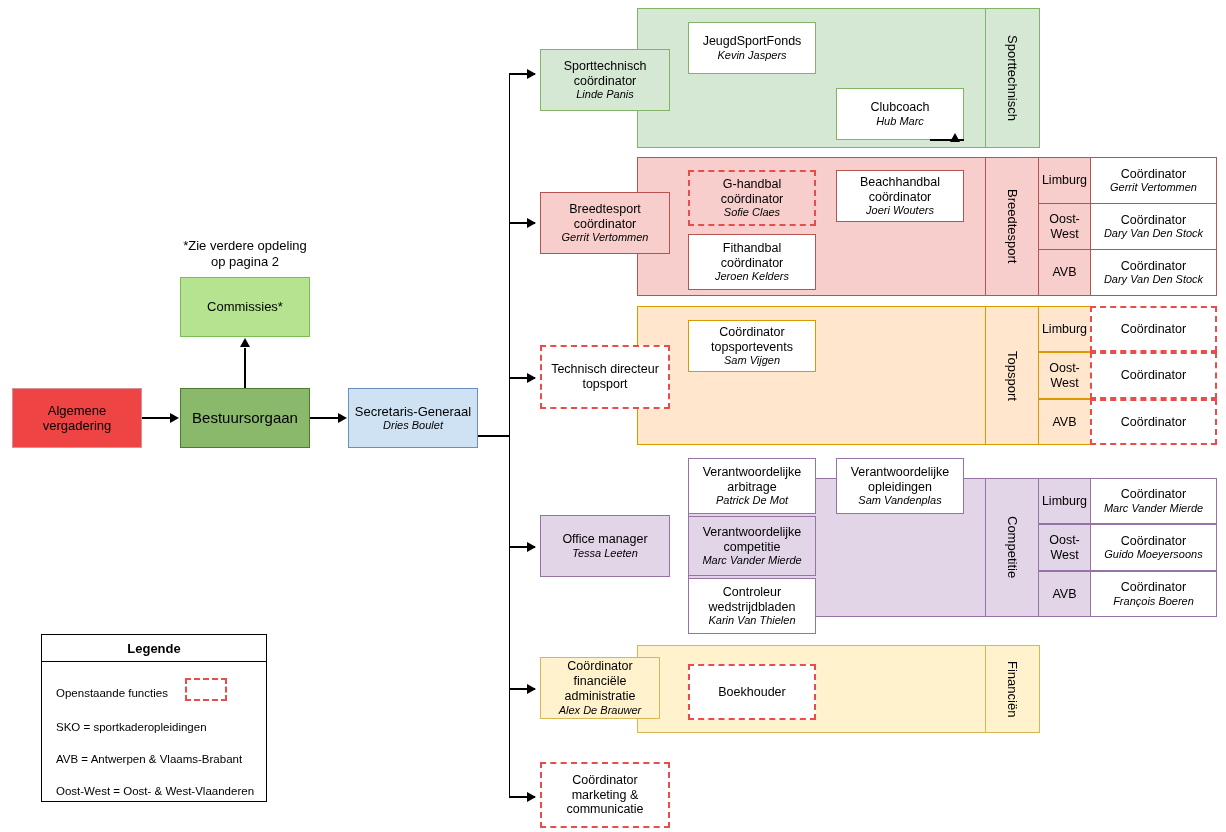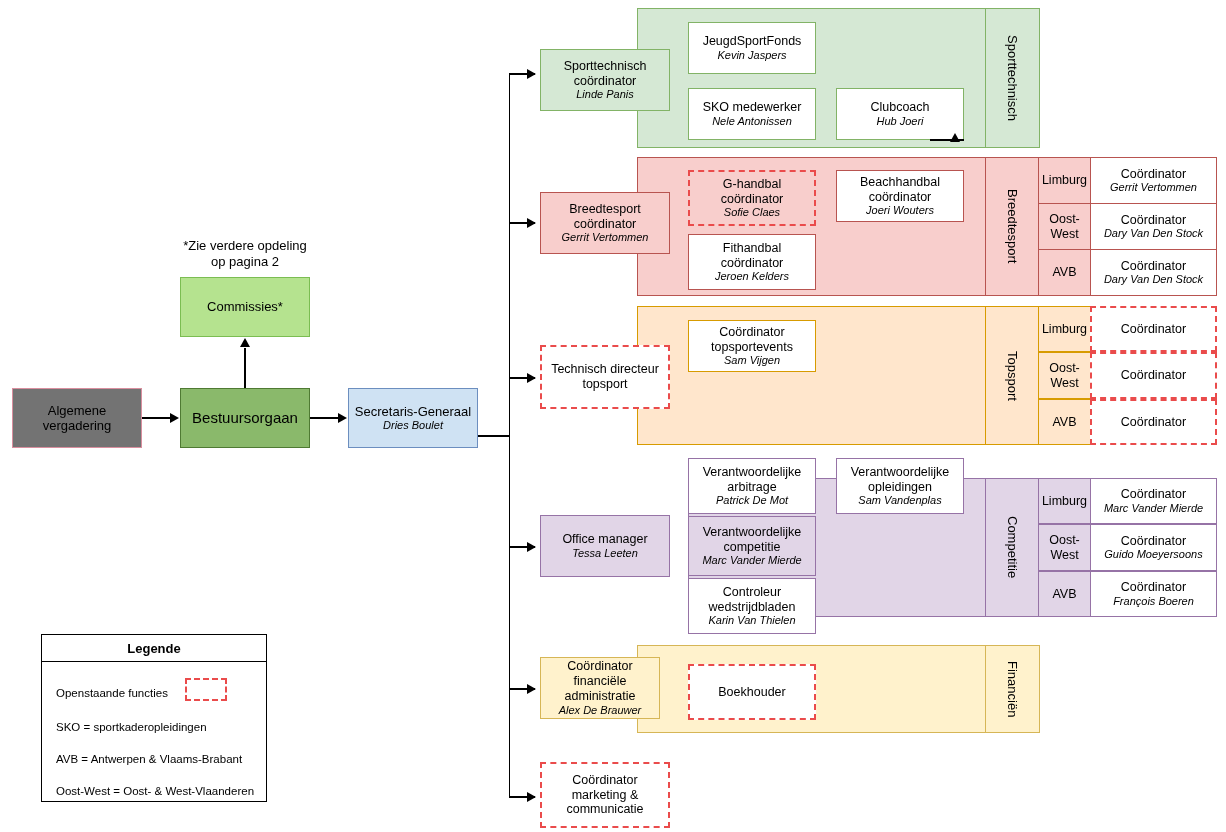--- a/index.html
+++ b/index.html
@@ -13,21 +13,21 @@
 
   
   .band{position:absolute;box-sizing:border-box;border-width:1px;border-style:solid;}
 
   
   .c-green   {background:#d5e8d4;border:1px solid #82b366;}
   .c-red     {background:#f8cecc;border:1px solid #b85450;}
   .c-orange  {background:#ffe6cc;border:1px solid #d79b00;}
   .c-purple  {background:#e1d5e7;border:1px solid #9673a6;}
   .c-yellow  {background:#fff2cc;border:1px solid #d6b656;}
-  .c-pink    {background:#737373;border:1px solid #d98e9e;}
+  .c-pink    {background:#ef4444;border:1px solid #d98e9e;}
   .c-darkgreen{background:#8ab96b;border:1px solid #4f7a33;}
   .c-lightgreen{background:#b5e38f;border:1px solid #7bbd52;}
   .c-blue    {background:#cfe2f3;border:1px solid #6c8ebf;}
   .c-white-g {background:#ffffff;border:1px solid #82b366;}
   .c-white-r {background:#ffffff;border:1px solid #b85450;}
   .c-white-o {background:#ffffff;border:1px solid #d79b00;}
   .c-white-p {background:#ffffff;border:1px solid #9673a6;}
   .c-dashed  {background:#ffffff;border:2px dashed #ea4b4b;}
   .c-dashed-t{background:transparent;border:2px dashed #ea4b4b;}
 
@@ -119,28 +119,24 @@
     <span class="title">Sporttechnisch</span>
     <span class="title">coördinator</span>
     <span class="person">Linde Panis</span>
   </div>
 
   <div class="box c-white-g" style="left:688px;top:22px;width:128px;height:52px;font-size:12.5px;">
     <span class="title">JeugdSportFonds</span>
     <span class="person">Kevin Jaspers</span>
   </div>
 
-  <div class="box c-white-g" style="left:688px;top:88px;width:128px;height:52px;font-size:12.5px;">
-    <span class="title">SKO medewerker</span>
-    <span class="person">Nele Antonissen</span>
-  </div>
 
   <div class="box c-white-g" style="left:836px;top:88px;width:128px;height:52px;font-size:12.5px;">
     <span class="title">Clubcoach</span>
-    <span class="person">Hub Joeri</span>
+    <span class="person">Hub Marc</span>
   </div>
   <div class="line" style="left:930px;top:139px;width:34px;height:1.5px;"></div>
   <div class="arrow arrow-u" style="left:950px;top:133px;"></div>
 
   <div class="band c-red" style="left:637px;top:157px;width:403px;height:139px;"></div>
   <div class="vlabel c-red" style="left:985px;top:157px;width:55px;height:139px;border-left:1px solid #b85450;">
     <span>Breedtesport</span>
   </div>
 
   <div class="box c-red" style="left:540px;top:192px;width:130px;height:62px;font-size:12.5px;">

